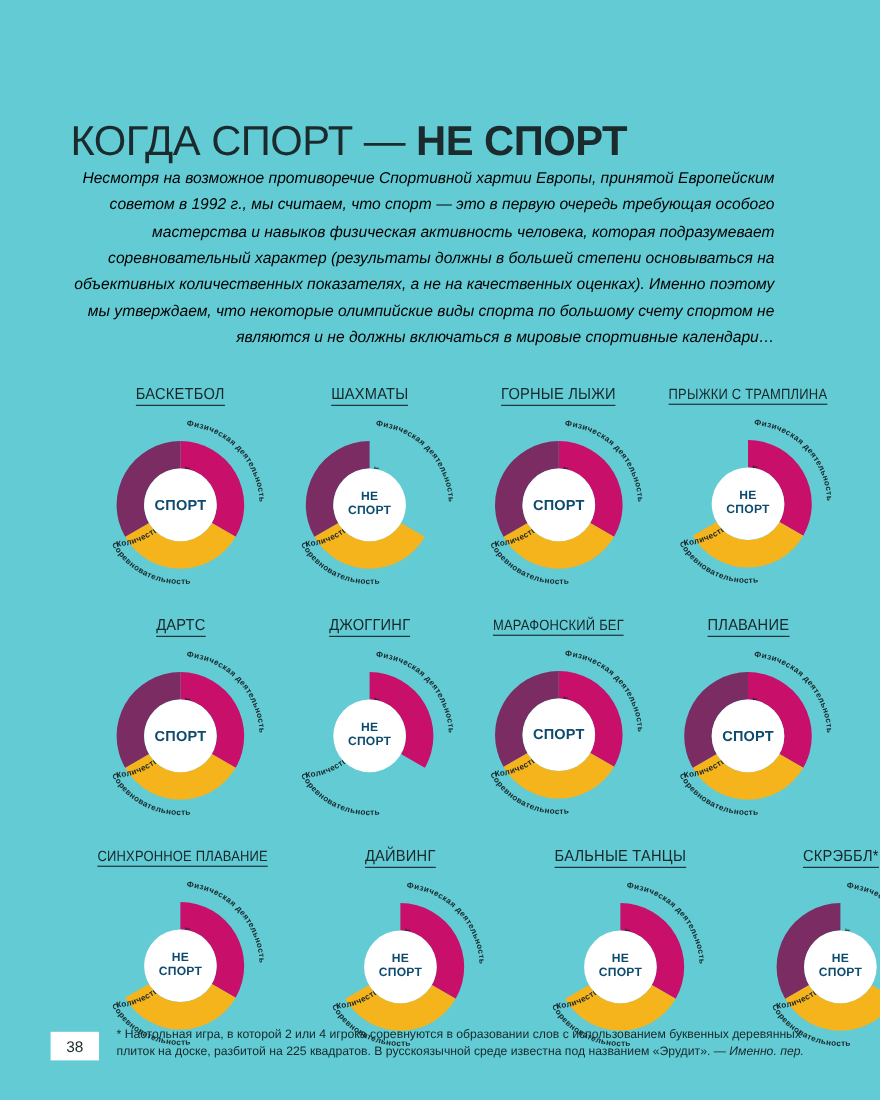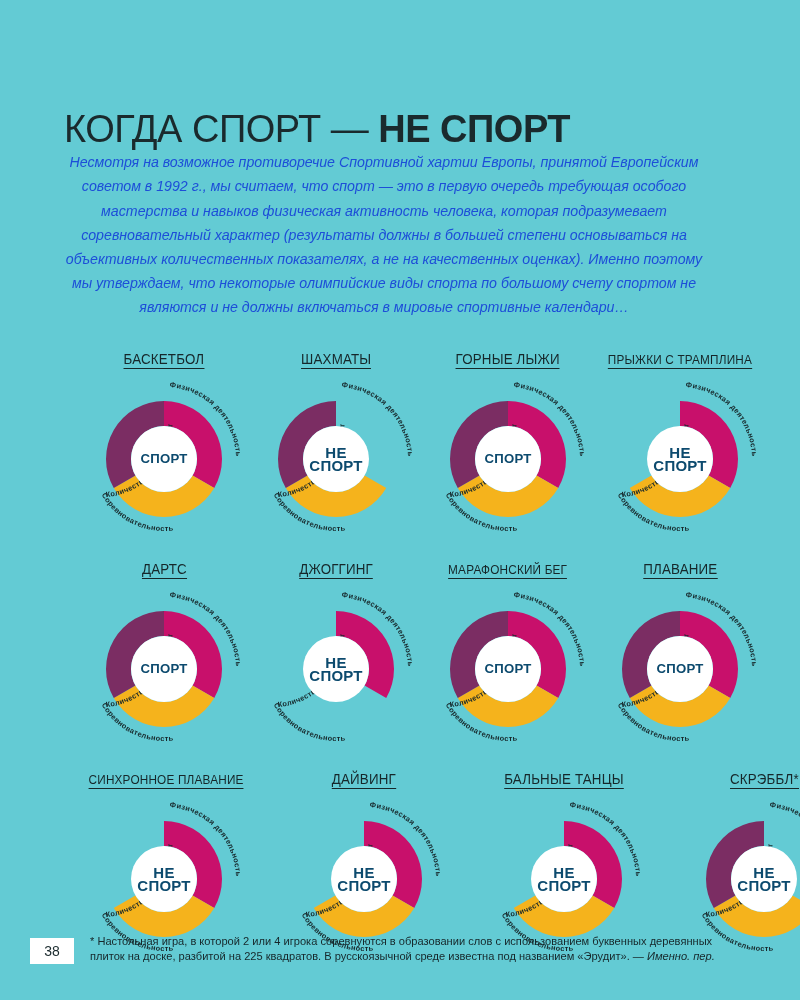--- a/index.html
+++ b/index.html
@@ -34,22 +34,22 @@
   .headline .dash{font-weight:400;}
 
   .intro{
     position:absolute;
     left:64px; top:104px;
     width:640px;
     font-size:14.2px;
     line-height:24.2px;
     font-style:italic;
     font-weight:500;
-    color:#1d4ed8;
-    text-align:center;
+    color:#000000;
+    text-align:right;
   }
 
   
   .grid{
     position:absolute;
     left:0; top:318px;
     width:800px;
     padding-left:48px;
   }
   .row{
@@ -94,26 +94,26 @@
     transform:translate(-50%,-50%);
     font-size:13.2px;
     font-weight:700;
     line-height:13.6px;
     color:#0c4a6e;
     letter-spacing:0.2px;
     text-align:center;
     pointer-events:none;
     white-space:pre-line;
   }
-  .center-label.two{font-size:15px;line-height:13.4px;}
+  .center-label.two{font-size:11px;line-height:13.4px;}
 
   
   .footer{
     position:absolute;
-    left:0;bottom:0;
+    left:16px;bottom:0;
     width:738px;height:70px;
   }
   .pagenum{
     position:absolute;
     left:30px;top:8px;
     width:44px;height:26px;
     background:#ffffff;
     color:#1a2a2d;
     font-size:14px;
     display:flex;align-items:center;justify-content:center;

